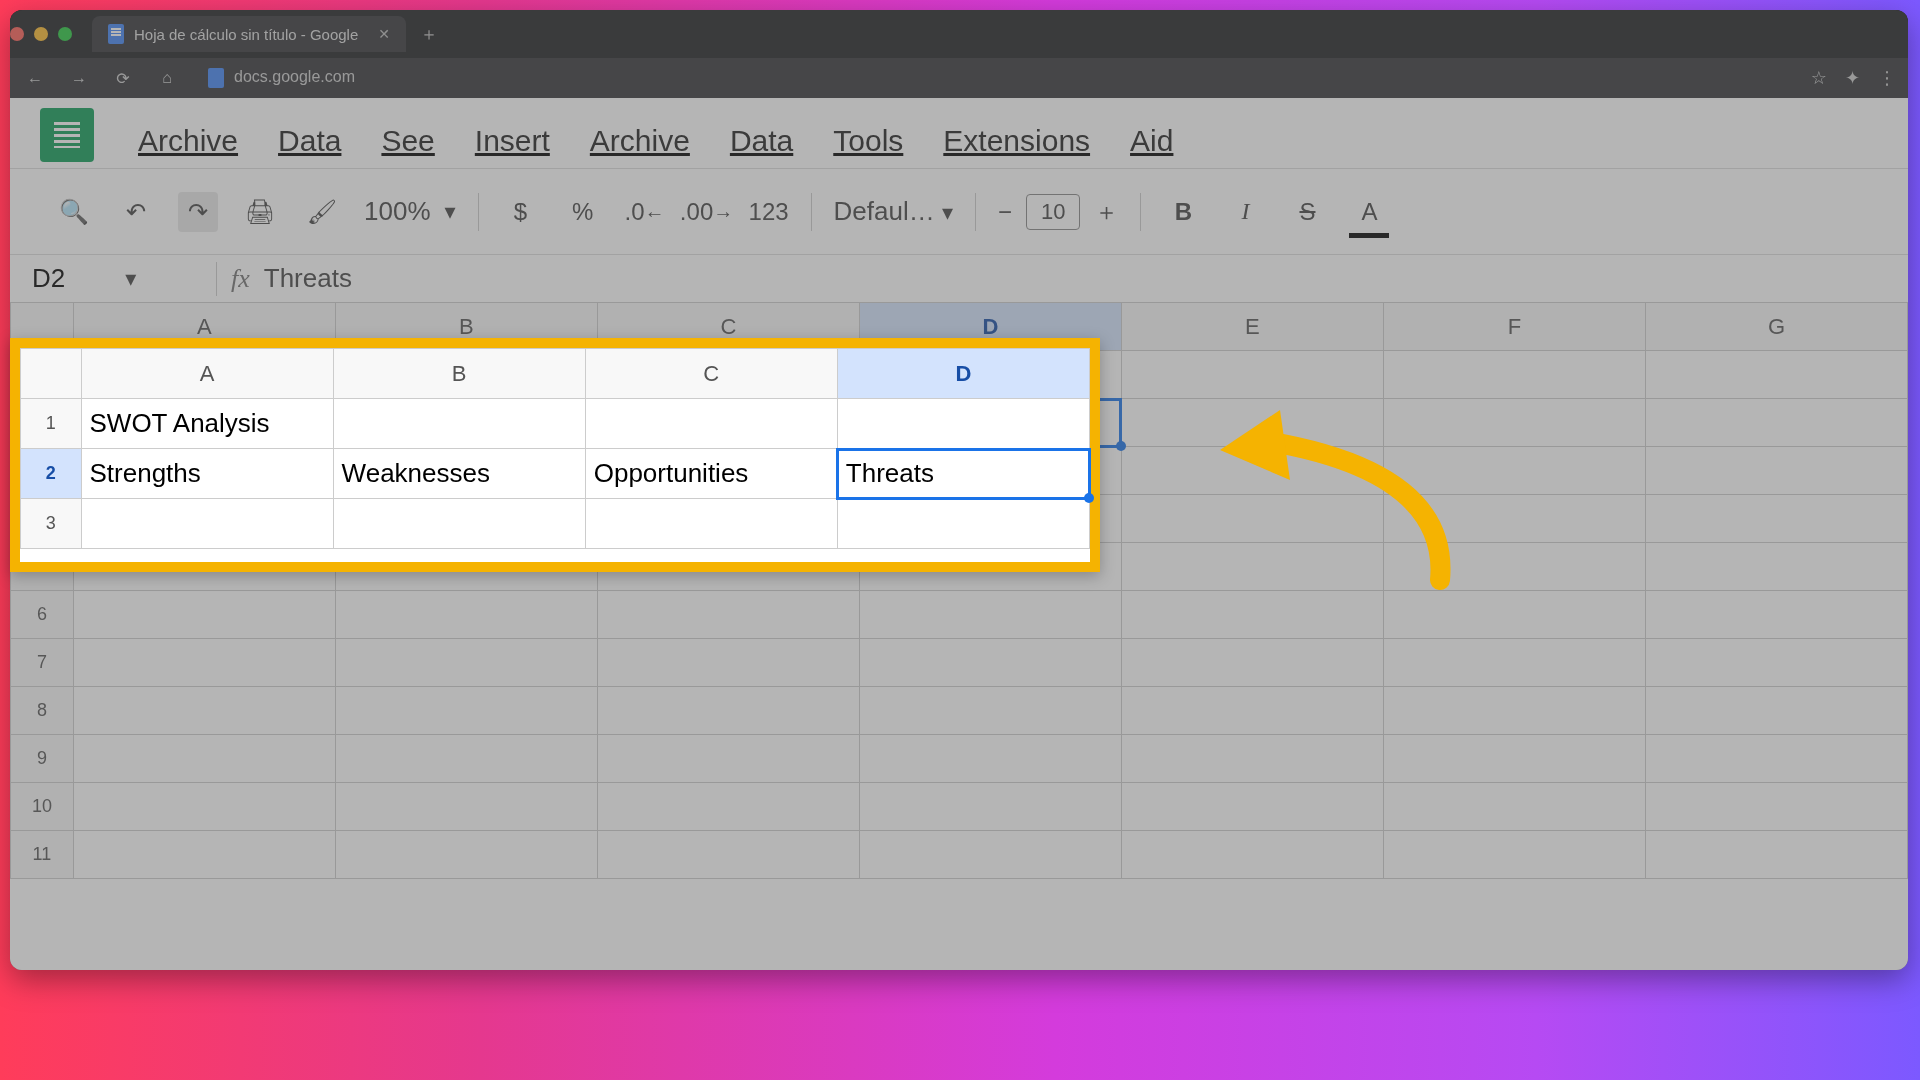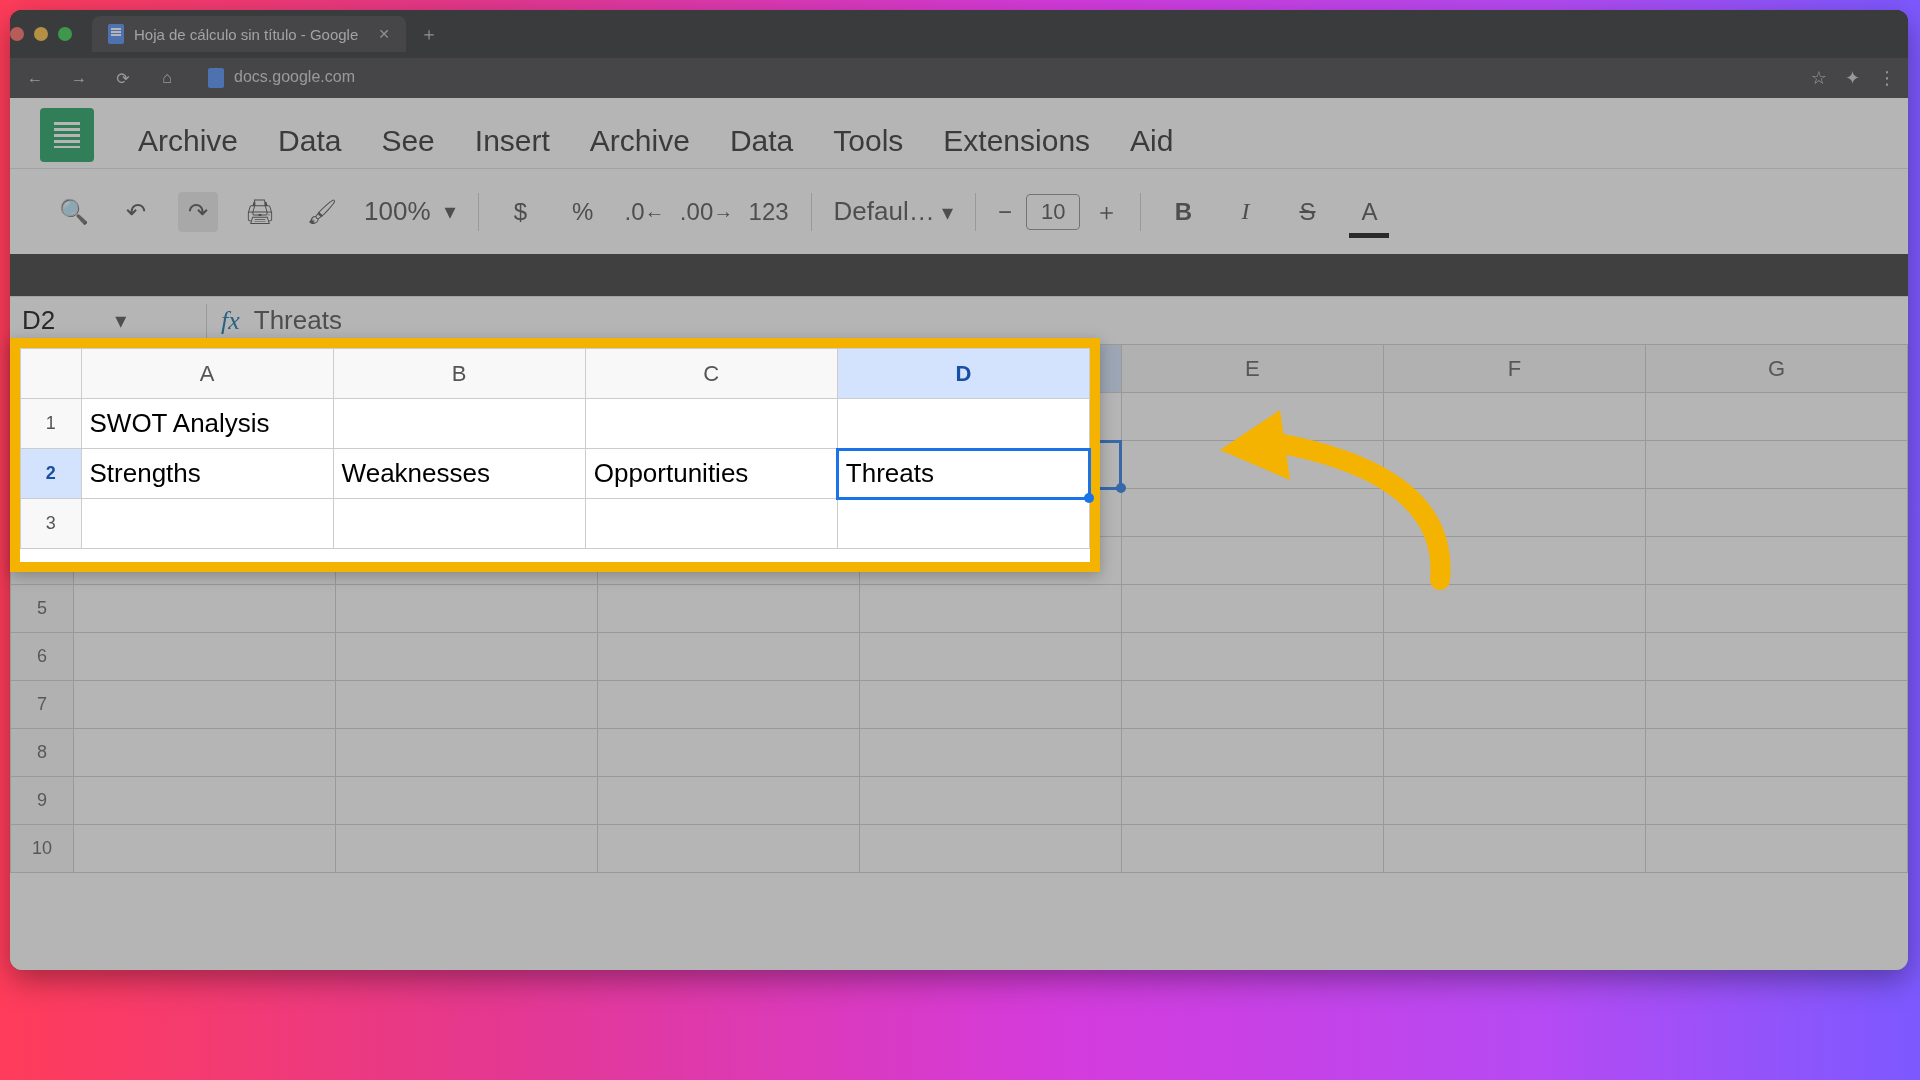--- a/index.html
+++ b/index.html
@@ -27,39 +27,39 @@
   .tab-title { color: #ddd; font-size: 15px; }
   .tab-close { color: #bbb; margin-left: 10px; font-size: 14px; }
   .newtab { color: #bbb; margin-left: 14px; font-size: 18px; }
   
   .addrbar { height: 40px; background: #35363a; display: flex; align-items: center; padding: 0 12px; gap: 18px; }
   .navbtn { width: 26px; height: 26px; color: #ccc; display: flex; align-items: center; justify-content: center; }
   .url { flex: 1; color: #ccc; font-size: 16px; display: flex; align-items: flex-start; gap: 10px; padding-left: 10px; }
   .urlicon { width: 16px; height: 20px; background: #4285f4; border-radius: 2px; }
   .addr-right { display: flex; gap: 18px; color: #ccc; font-size: 18px; }
   
-  .apphdr { background: #fff; height: 70px; display: flex; align-items: flex-end; padding: 0 30px; }
+  .apphdr { background: #fff; height: 70px; display: flex; align-items: flex-end; padding: 0 30px; text-decoration: underline; }
   .applogo { width: 54px; height: 54px; background: #0f9d58; border-radius: 4px; margin-bottom: 6px; position: relative; }
   .applogo::after { content: ""; position: absolute; inset: 14px; background: repeating-linear-gradient(#fff,#fff 3px,transparent 3px,transparent 6px); }
   .menubar { display: flex; gap: 40px; margin-left: 44px; font-size: 30px; color: #222; padding-bottom: 10px; }
   
   .toolbar { background: #fff; height: 86px; display: flex; align-items: center; padding: 0 44px; gap: 22px; font-size: 24px; color: #444; border-top: 1px solid #ddd; }
   .tbtn { width: 40px; height: 40px; display: flex; align-items: center; justify-content: center; border-radius: 4px; }
   .redo { background: #e8e8e8; }
   .zoom { display: flex; align-items: center; gap: 14px; font-size: 26px; }
   .sep { width: 1px; height: 38px; background: #ccc; }
   .font { font-size: 26px; }
   .fsize { border: 1px solid #888; border-radius: 4px; padding: 4px 14px; font-size: 22px; }
   .underline-A { position: relative; }
   .underline-A::after { content: ""; position: absolute; left: 0; right: 0; bottom: -6px; height: 5px; background: #000; }
   
-  .fxrow { background: #fff; height: 48px; display: flex; align-items: center; padding: 0 2px; font-size: 26px; border-top: 1px solid #ddd; margin-top: 42px; }
+  .fxrow { background: #fff; height: 48px; display: flex; align-items: center; padding: 0 12px; font-size: 26px; border-top: 1px solid #ddd; }
   .namebox { width: 180px; display: flex; align-items: center; padding-left: 10px; gap: 60px; }
   .fxsep { width: 1px; height: 34px; background: #ccc; margin: 0 14px; }
-  .fxlbl { color: #0369a1; font-style: italic; font-family: serif; }
+  .fxlbl { color: #737373; font-style: italic; font-family: serif; }
   .fxval { margin-left: 14px; color: #444; }
   
   .sheet { background: #fff; position: relative; width: 100%; height: calc(100% - 48px - 40px - 70px - 86px - 48px); }
   table { border-collapse: collapse; width: 100%; }
   th, td { border: 1px solid #ccc; height: 48px; font-size: 20px; font-weight: normal; }
   th { background: #f8f8f8; text-align: center; color: #555; }
   .rowhdr { width: 60px; text-align: center; background: #f8f8f8; color: #555; font-size: 18px; }
   td { padding: 0 8px; text-align: left; font-size: 26px; }
   thead th { font-size: 22px; }
   .colA,.colB,.colC,.colD,.colE,.colF,.colG { width: 250px; }
@@ -283,20 +283,30 @@
           <tr>
             <th class="rowhdr">10</th>
             <td></td>
             <td></td>
             <td></td>
             <td></td>
             <td></td>
             <td></td>
             <td></td>
           </tr>
+          <tr>
+            <th class="rowhdr">11</th>
+            <td></td>
+            <td></td>
+            <td></td>
+            <td></td>
+            <td></td>
+            <td></td>
+            <td></td>
+          </tr>
         </tbody>
       </table>
   </div>
 
   <div class="dim"></div>
 </div>
 
 <div class="cutout">
   <table id="cutgrid">
       <thead>

